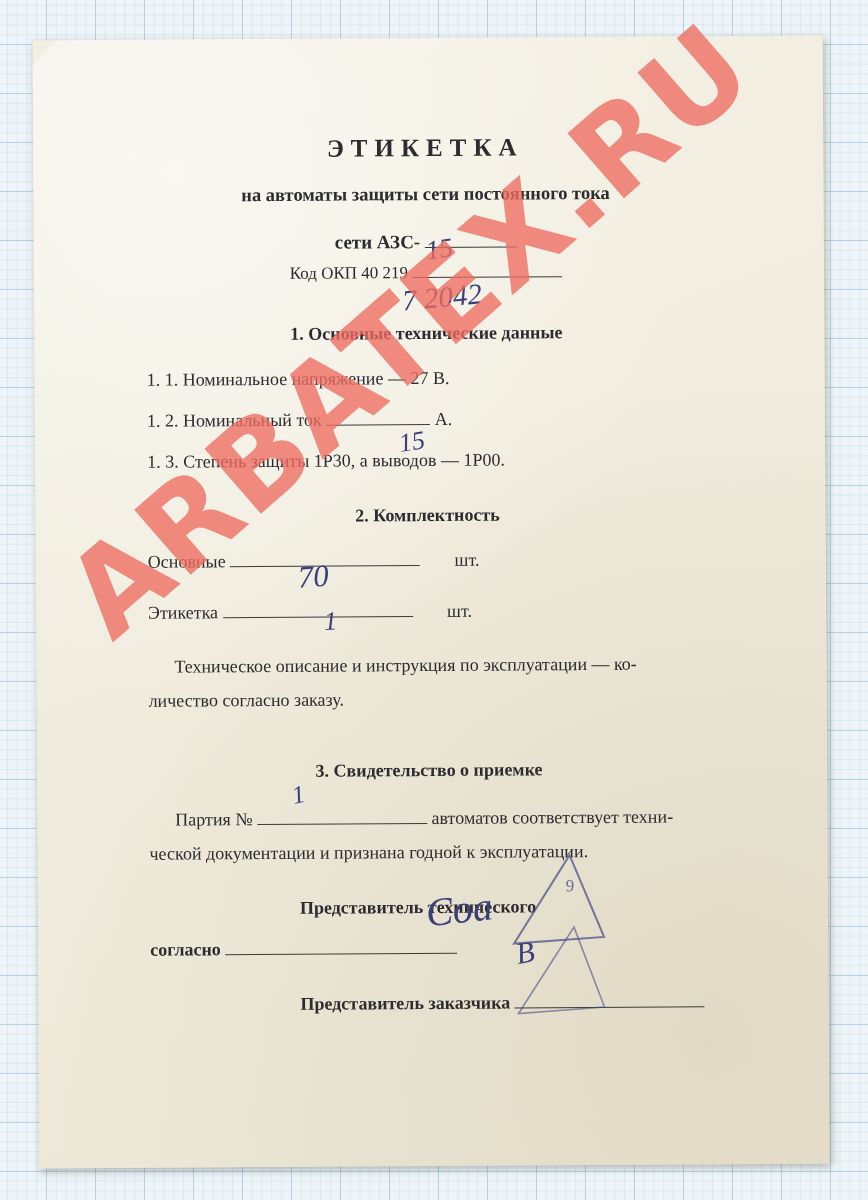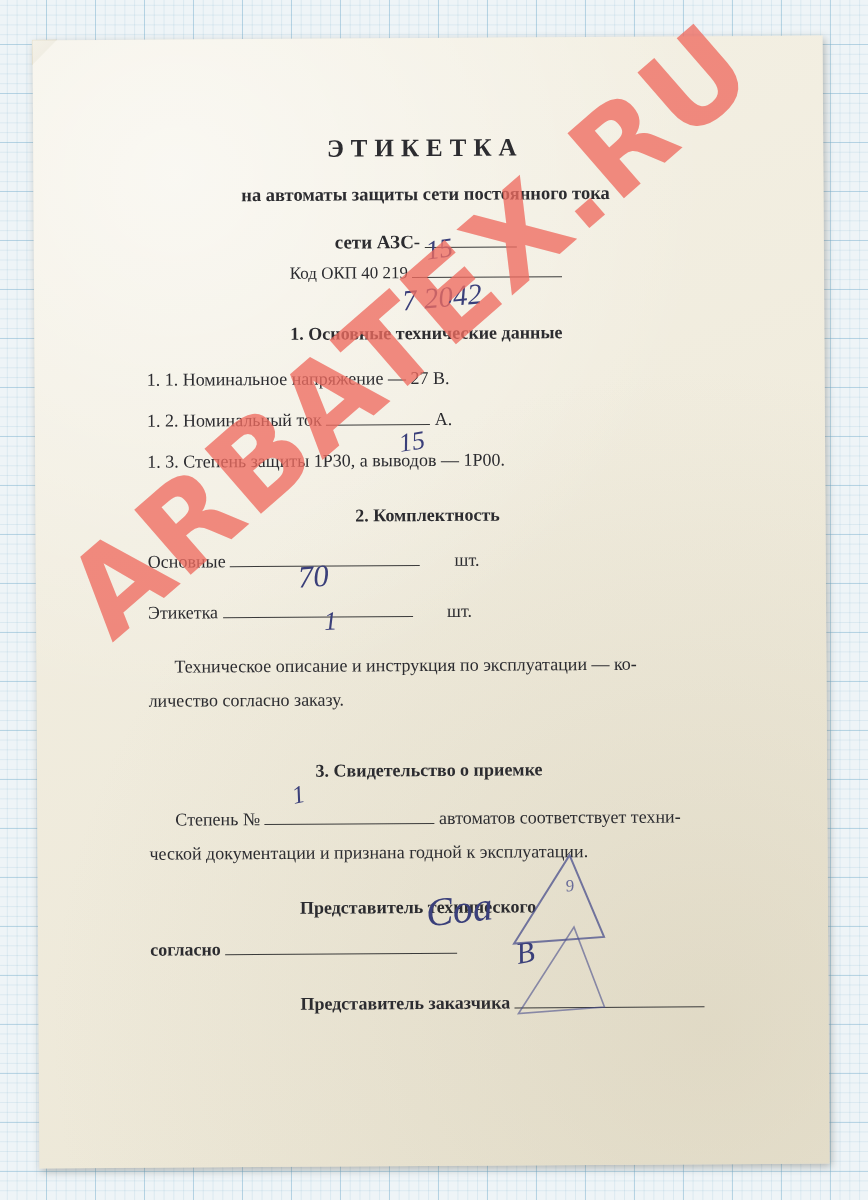--- a/index.html
+++ b/index.html
@@ -267,21 +267,21 @@
           <span class="blank b-etk"></span>
           <span class="unit">шт.</span>
         </div>
 
         <div class="para indent">Техническое описание и инструкция по эксплуатации — ко-</div>
         <div class="para">личество согласно заказу.</div>
 
         <div class="section" style="margin-top:46px;">3. Свидетельство о приемке</div>
 
         <div class="para indent">
-          <span>Степень №</span>
+          <span>Партия №</span>
           <span class="blank b-part"></span>
           <span>автоматов соответствует техни-</span>
         </div>
         <div class="para">ческой документации и признана годной к эксплуатации.</div>
 
         <div class="sign-block">
           <div class="sign-row-1">Представитель технического</div>
           <div class="sign-row-2">
             <span>согласно</span>
             <span class="blank b-otk"></span>

